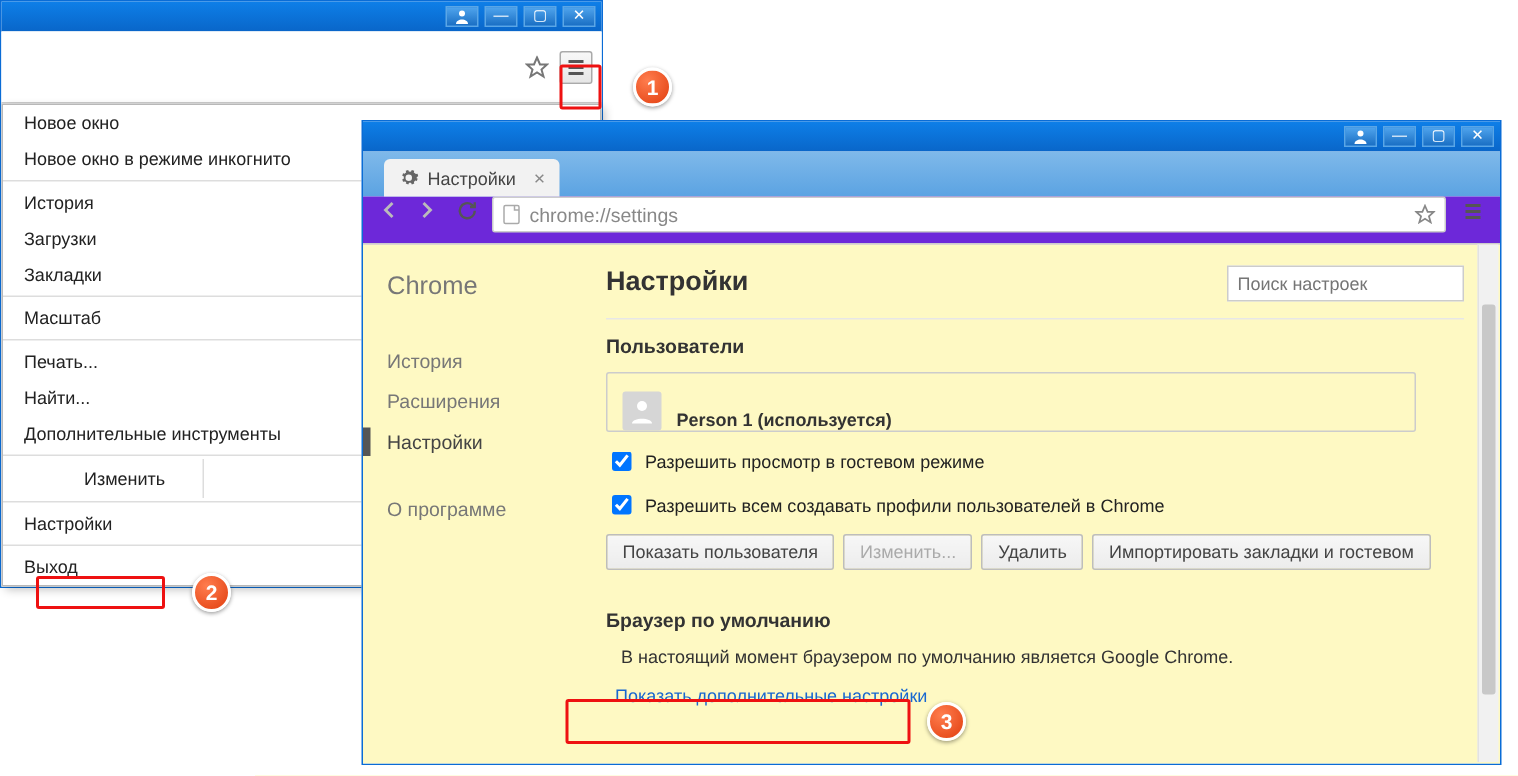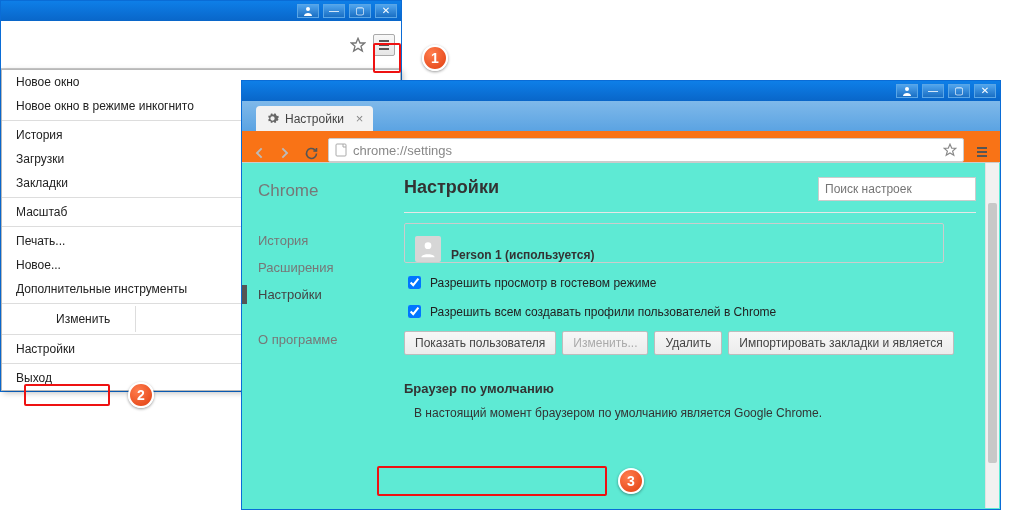--- a/index.html
+++ b/index.html
@@ -24,28 +24,28 @@
   
   .callout { position: absolute; width: 26px; height: 26px; border-radius: 50%; background: radial-gradient(circle at 35% 30%, #ff7d4e, #e13e0f); border: 2px solid #fff; box-shadow: 0 1px 3px rgba(0,0,0,.4); color: #fff; font-weight: bold; font-size: 14px; display: flex; align-items: center; justify-content: center; z-index: 50; }
   .hl-red { border: 2px solid #e11; border-radius: 2px; position: absolute; z-index: 40; pointer-events: none; }
 
   
   .win2 { position: absolute; left: 241px; top: 80px; width: 760px; height: 430px; border: 1px solid #0a6cd6; background: #fff; display: flex; flex-direction: column; }
   .win2-top { height: 20px; background: linear-gradient(#0e7fe8,#0966c9); display: flex; justify-content: flex-end; align-items: center; }
   .tab-strip { height: 30px; background: linear-gradient(#7fb9ea,#5ba3e2); display: flex; align-items: flex-end; padding-left: 14px; }
   .tab { height: 25px; background: #f2f2f2; border-radius: 4px 4px 0 0; padding: 0 10px; display: flex; align-items: center; gap: 6px; color: #444; font-size: 12px; position: relative; }
   .tab .close { color: #888; font-size: 13px; cursor: default; margin-left: 6px; }
-  .addr-bar { height: 32px; background: #f97316; border-bottom: 1px solid #ccc; display: flex; align-items: flex-end; padding: 0 8px; gap: 8px; }
+  .addr-bar { height: 32px; background: #6d28d9; border-bottom: 1px solid #ccc; display: flex; align-items: flex-start; padding: 0 8px; gap: 8px; }
   .nav-ic { width: 18px; height: 18px; display: flex; align-items: center; justify-content: center; color: #888; }
   .nav-ic.enabled { color: #555; }
   .url-box { flex: 1; height: 24px; border: 1px solid #ccc; border-radius: 2px; background: #fff; display: flex; align-items: center; padding: 0 6px; color: #888; font-size: 13px; gap: 6px; }
   .url-box .star { margin-left: auto; color: #888; }
   .menu2 { width: 20px; height: 20px; display: flex; align-items: center; justify-content: center; color: #555; border-radius: 2px; }
 
-  .content { flex: 1; display: flex; background: #5eead4; overflow: hidden; }
+  .content { flex: 1; display: flex; background: #fef9c3; overflow: hidden; }
   .sidebar { width: 142px; padding: 18px 0 0 16px; color: #777; font-size: 13px; }
   .side-title { color: #777; font-size: 17px; margin-bottom: 26px; }
   .side-item { padding: 6px 0; color: #777; position: relative; cursor: default; }
   .side-item.active { color: #444; }
   .side-item.active::before { content: ""; position: absolute; left: -16px; top: 4px; bottom: 4px; width: 5px; background: #555; }
   .side-gap { height: 18px; }
 
   .main { flex: 1; padding: 14px 24px 0 20px; position: relative; overflow-y: auto; }
   .page-title { font-size: 18px; color: #333; margin: 0; display: inline-block; }
   .search-set { position: absolute; right: 24px; top: 14px; height: 24px; width: 158px; border: 1px solid #ccc; padding: 2px 6px; font-size: 12px; color: #999; }
@@ -99,21 +99,21 @@
       <div class="menu-item">Новое окно</div>
       <div class="menu-item">Новое окно в режиме инкогнито</div>
       <div class="menu-sep"></div>
       <div class="menu-item">История</div>
       <div class="menu-item">Загрузки</div>
       <div class="menu-item">Закладки</div>
       <div class="menu-sep"></div>
       <div class="menu-item">Масштаб</div>
       <div class="menu-sep"></div>
       <div class="menu-item">Печать...</div>
-      <div class="menu-item">Новое...</div>
+      <div class="menu-item">Найти...</div>
       <div class="menu-item">Дополнительные инструменты</div>
       <div class="menu-sep"></div>
       <div class="menu-row">
         <div class="col1">Изменить</div>
       </div>
       <div class="menu-sep"></div>
       <div class="menu-item">Настройки</div>
       <div class="menu-sep"></div>
       <div class="menu-item">Выход</div>
     </div>
@@ -199,20 +199,21 @@
       <div class="side-item">Расширения</div>
       <div class="side-item active">Настройки</div>
       <div class="side-gap"></div>
       <div class="side-item">О программе</div>
     </div>
 
     <div class="main">
       <h1 class="page-title">Настройки</h1>
       <input class="search-set" placeholder="Поиск настроек" style="">
       <hr class="sec">
+      <h2 class="sec-title">Пользователи</h2>
       <div class="person-box">
         <div class="avatar">
             <svg width="20" height="20" viewBox="0 0 24 24" fill="#fff">
               <circle cx="12" cy="8" r="4"></circle>
               <path d="M4 22c0-5 16-5 16 0z"></path>
             </svg>
           </div>
         <span>Person 1 (используется)</span>
       </div>
       <label class="chk-row">
@@ -220,25 +221,26 @@
         <span>Разрешить просмотр в гостевом режиме</span>
       </label>
       <label class="chk-row">
         <input type="checkbox" class="chk" checked="" style="">
         <span>Разрешить всем создавать профили пользователей в Chrome</span>
       </label>
       <div class="btn-row">
         <div class="gbtn">Показать пользователя</div>
         <div class="gbtn dis">Изменить...</div>
         <div class="gbtn">Удалить</div>
-        <div class="gbtn">Импортировать закладки и является</div>
+        <div class="gbtn">Импортировать закладки и гостевом</div>
       </div>
 
       <h2 class="sec-title" style="margin-top:26px;">Браузер по умолчанию</h2>
       <div class="sec-text">В настоящий момент браузером по умолчанию является Google Chrome.</div>
 
+      <a class="show-more">Показать дополнительные настройки</a>
     </div>
   </div>
 
   <div class="scrollbar">
     <div class="scroll-thumb"></div>
   </div>
 </div>
 
 </body></html>

